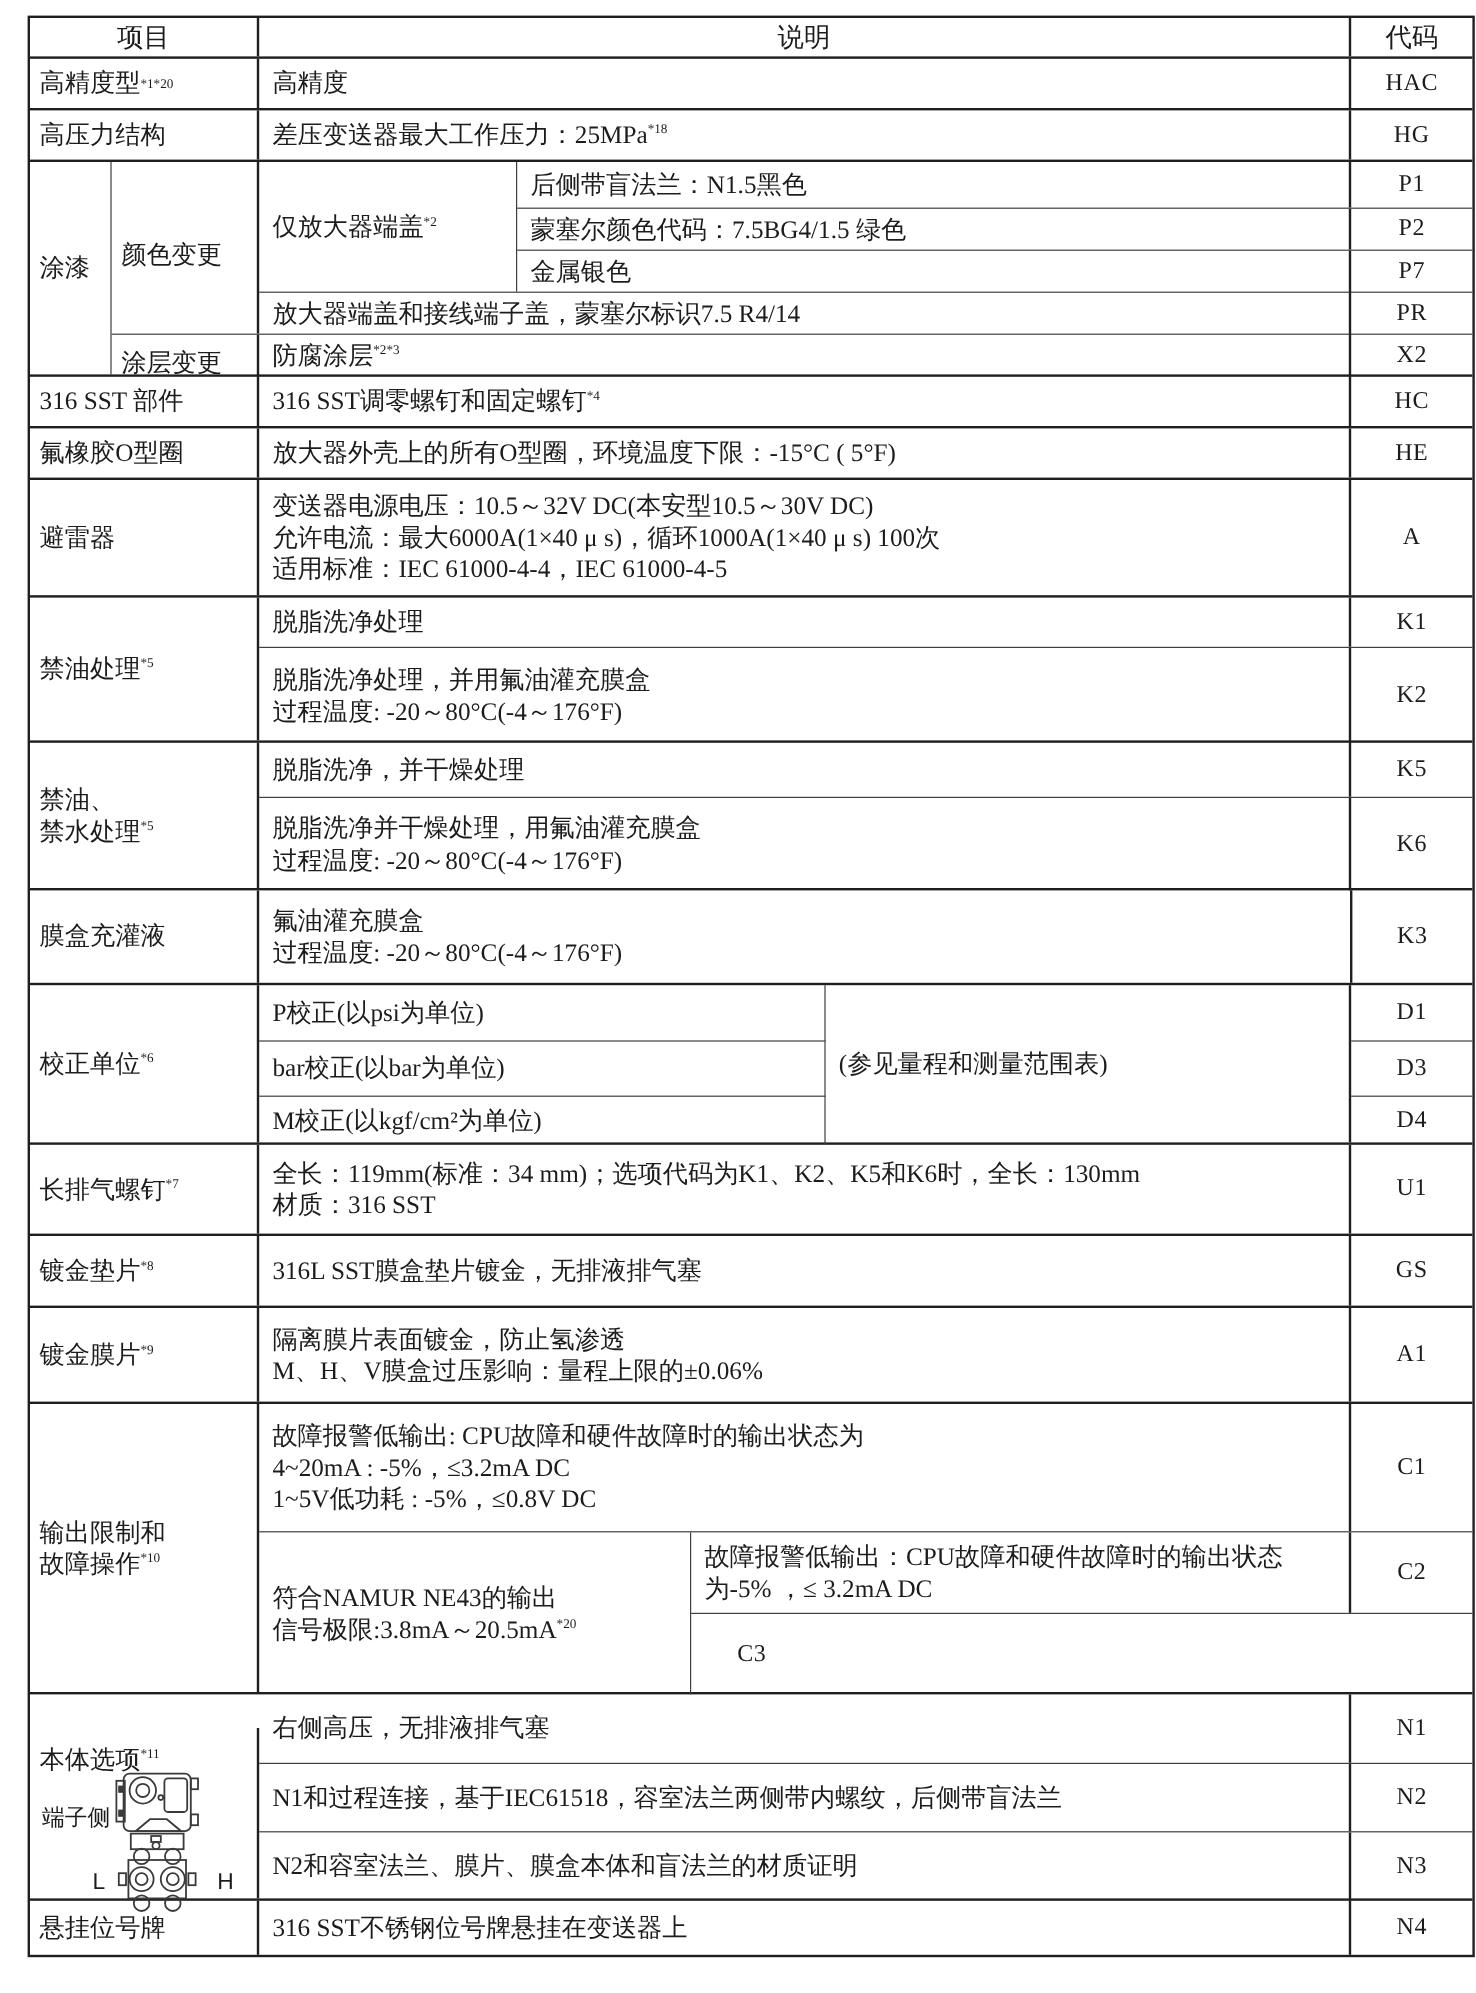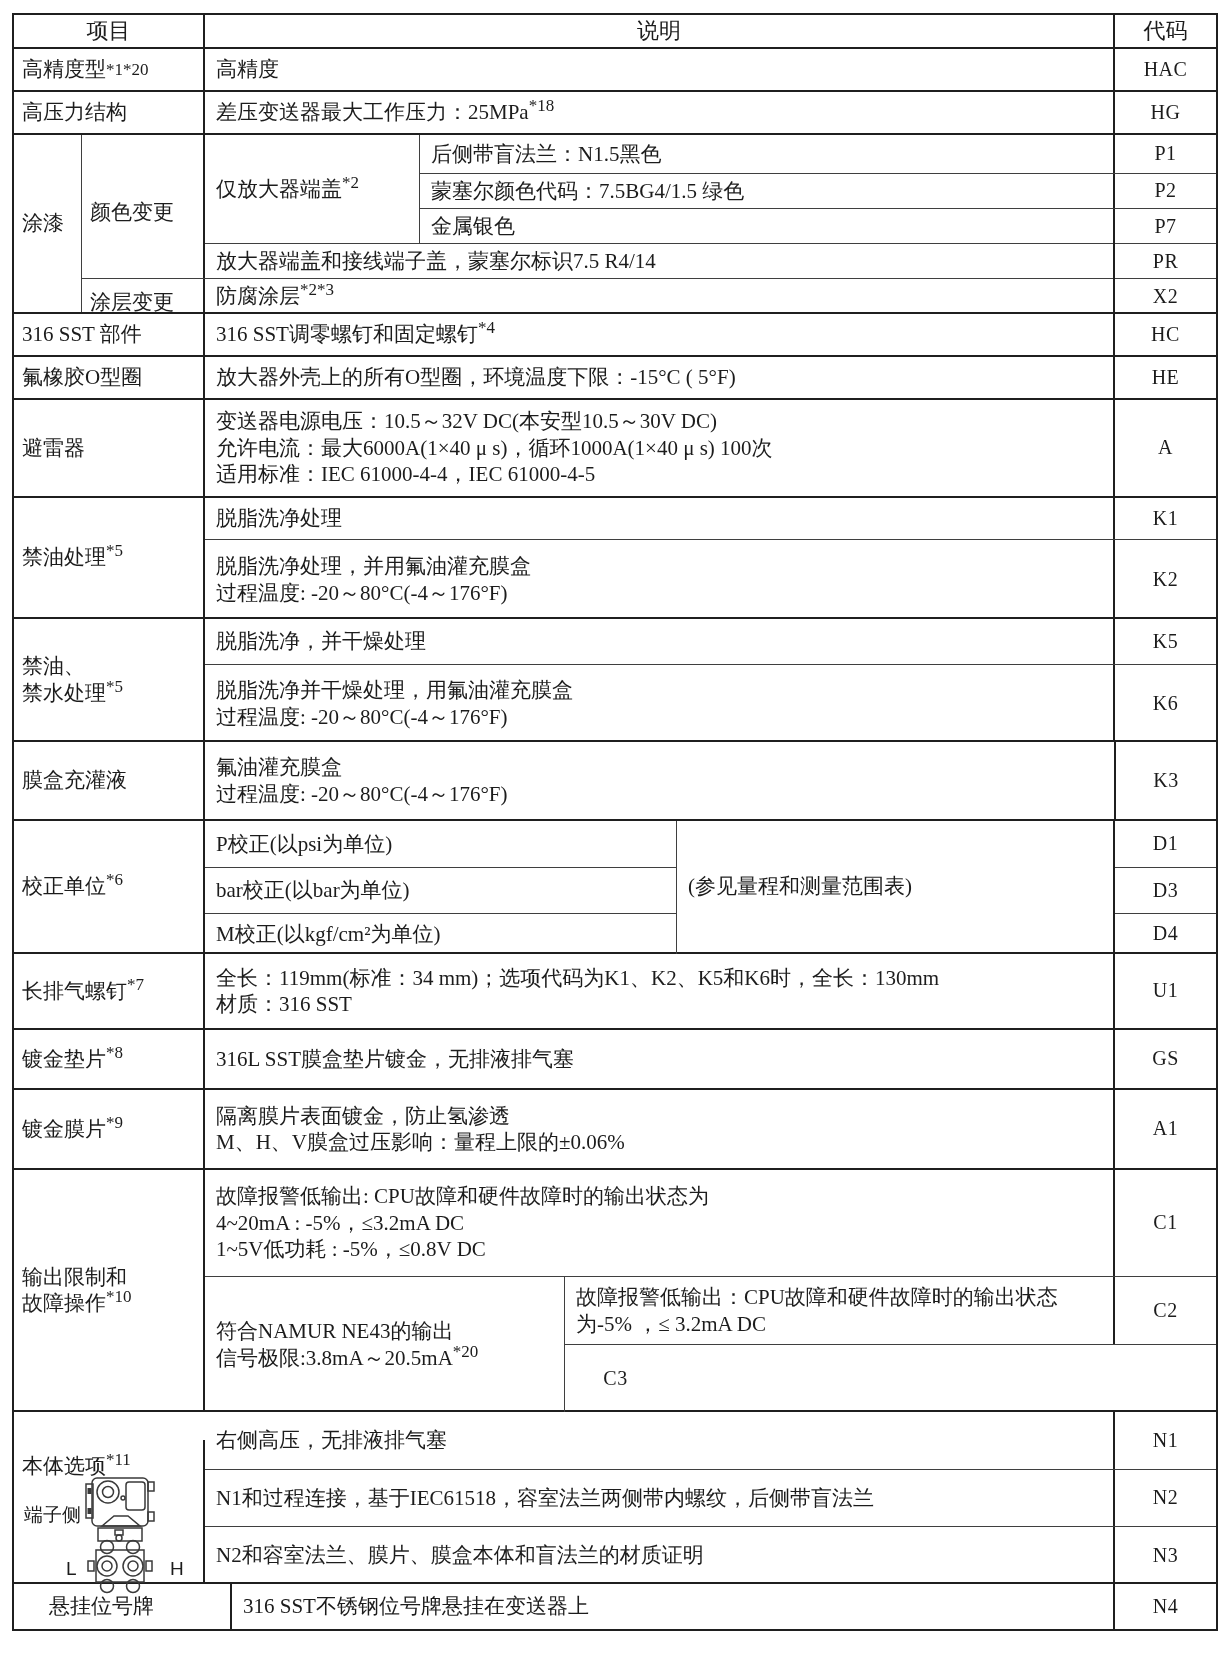--- a/index.html
+++ b/index.html
@@ -4,38 +4,38 @@
 <style>
   :root{
     --line:#3f3f3f;
     --heavy:#1f1f1f;
     --txt:#1c1c1c;
   }
   *{margin:0;padding:0;box-sizing:border-box;}
   body{background:#fff;}
   .page{position:relative;width:1230px;height:1661px;background:#ffffff;overflow:hidden;
         font-family:"Liberation Serif","DejaVu Serif",serif;color:var(--txt);}
-  .tbl{position:absolute;left:12px;top:13px;width:1206px;border:2px solid var(--heavy);background:#fff;}
+  .tbl{position:absolute;left:23px;top:13px;width:1206px;border:2px solid var(--heavy);background:#fff;}
   .sec{display:flex;border-bottom:2px solid var(--heavy);}
-  .sec:last-child{border-bottom:none;padding-left:27px;}
+  .sec:last-child{border-bottom:none;}
   .row{display:flex;flex-shrink:0;}
   .col{display:flex;flex-direction:column;flex-shrink:0;}
   .flex1{flex:1 1 0;min-width:0;}
   .cell{display:flex;align-items:center;box-sizing:border-box;flex-shrink:0;overflow:hidden;
         font-size:21px;line-height:1.26;}
   .br1{border-right:1px solid var(--line);}
   .br2{border-right:2px solid var(--heavy);}
   .bb1{border-bottom:1px solid var(--line);}
   .item-cell{width:191px;padding:2px 6px 2px 8px;}
   .sub-item{width:123px;padding:14px 4px 2px 8px;}
   .desc-cell{padding:3px 8px 3px 11px;white-space:pre-line;}
   .code-cell{width:101px;justify-content:center;font-size:20px;letter-spacing:.5px;}
   .hdr{justify-content:center;font-size:22px;}
   .t{white-space:pre-line;}
-  sup{font-size:17px;line-height:0;vertical-align:super;}
+  sup{font-size:11px;line-height:0;vertical-align:super;}
   .body-opt-cell{position:relative;width:191px;margin-top:28px;}
   .body-opt-label{position:absolute;left:8px;top:12px;font-size:21px;}
   .terminal-label{position:absolute;left:10px;top:62px;font-size:19px;}
   .lh-label{position:absolute;top:118px;font-size:19px;font-family:"Liberation Sans","DejaVu Sans",sans-serif;}
   .l-label{left:52px;}
   .h-label{left:156px;}
   .tx-svg{position:absolute;left:68px;top:34px;}
 </style>
 </head>
 <body>

